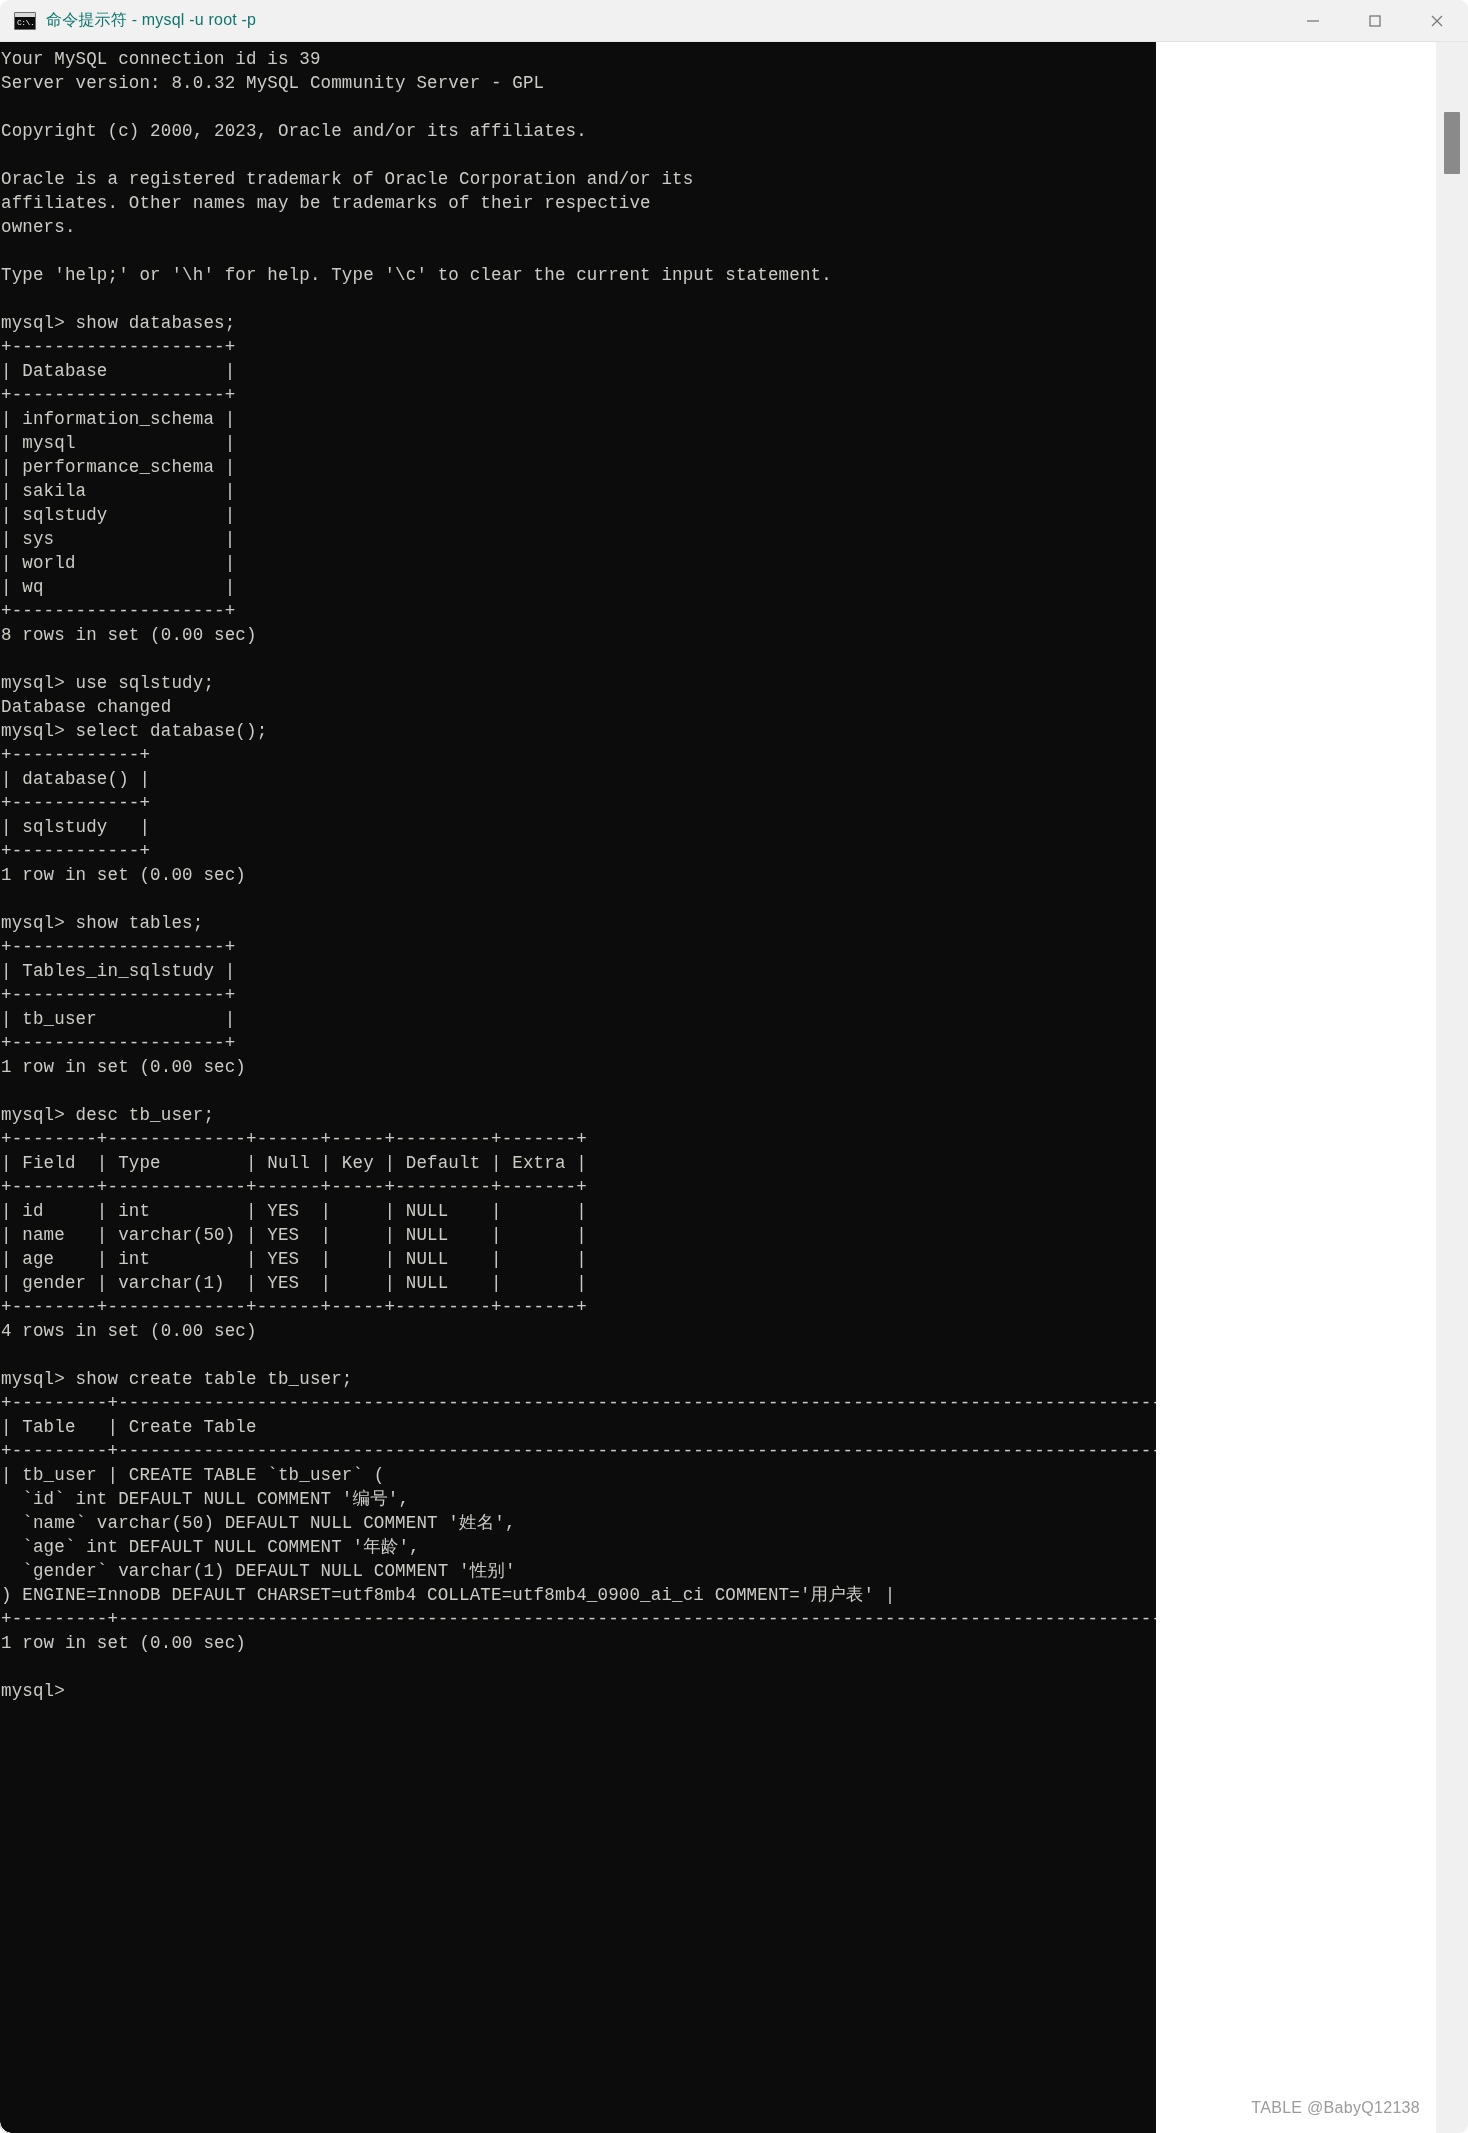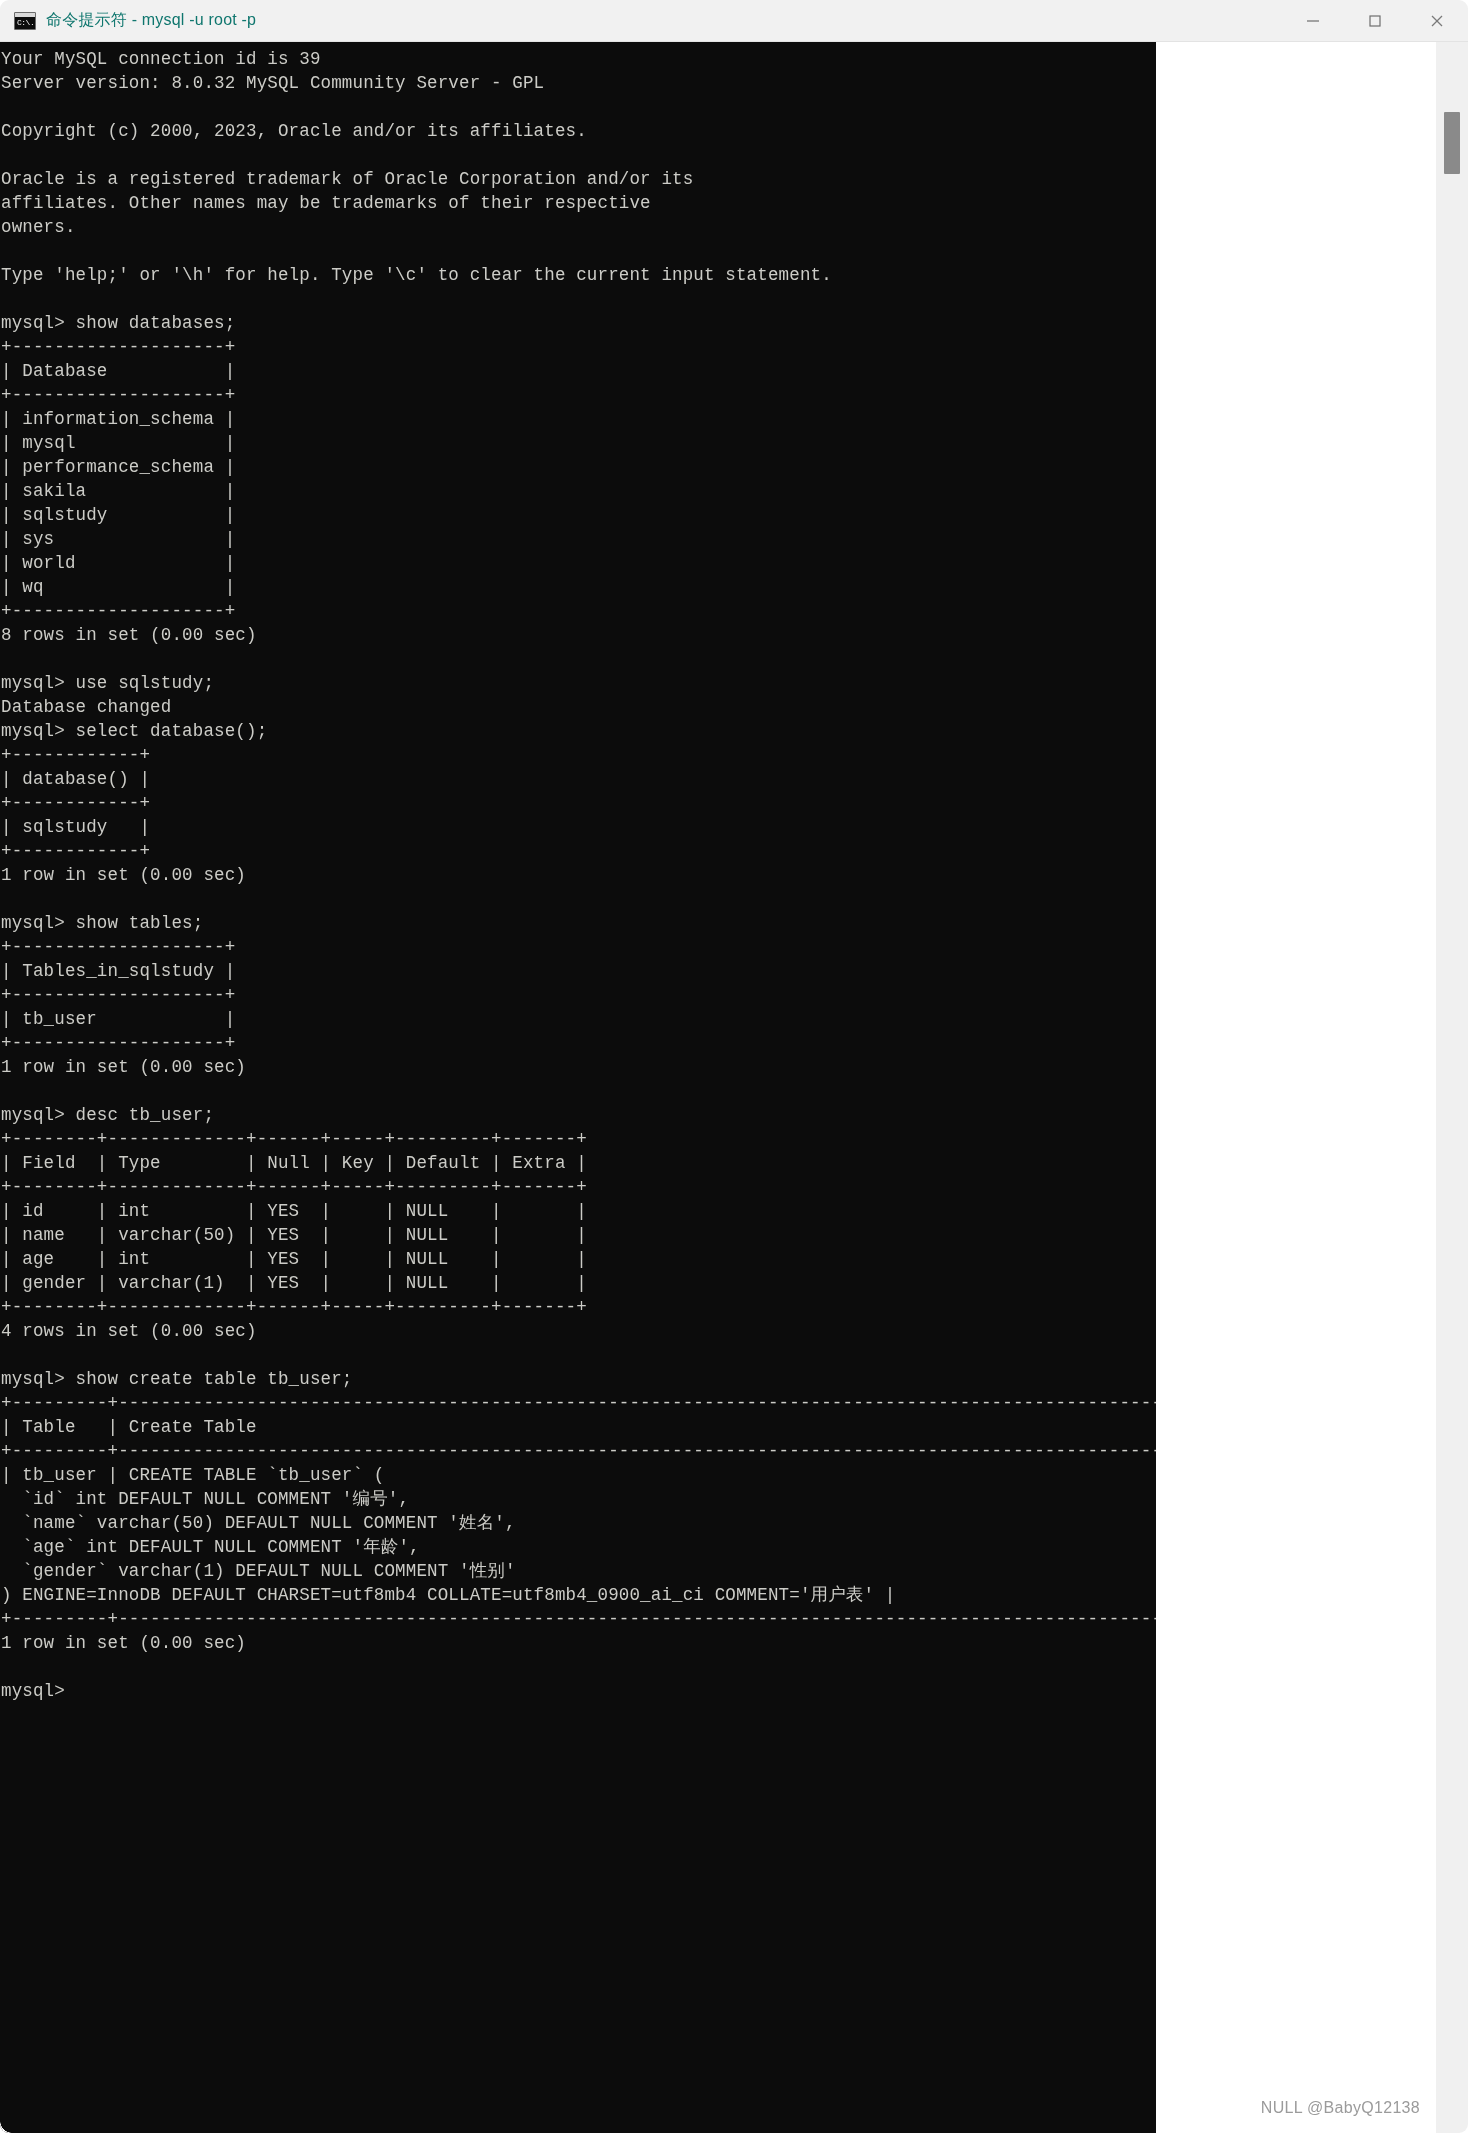--- a/index.html
+++ b/index.html
@@ -284,15 +284,15 @@
 
 mysql&gt;</pre>
       <div class="corner-bl"></div>
     </div>
   </div>
 
   <div class="scrollbar">
     <div class="scroll-thumb"></div>
   </div>
 
-  <div class="watermark">NULL @BabyQ12138</div>
+  <div class="watermark">TABLE @BabyQ12138</div>
 
 </div>
 
 </body></html>

